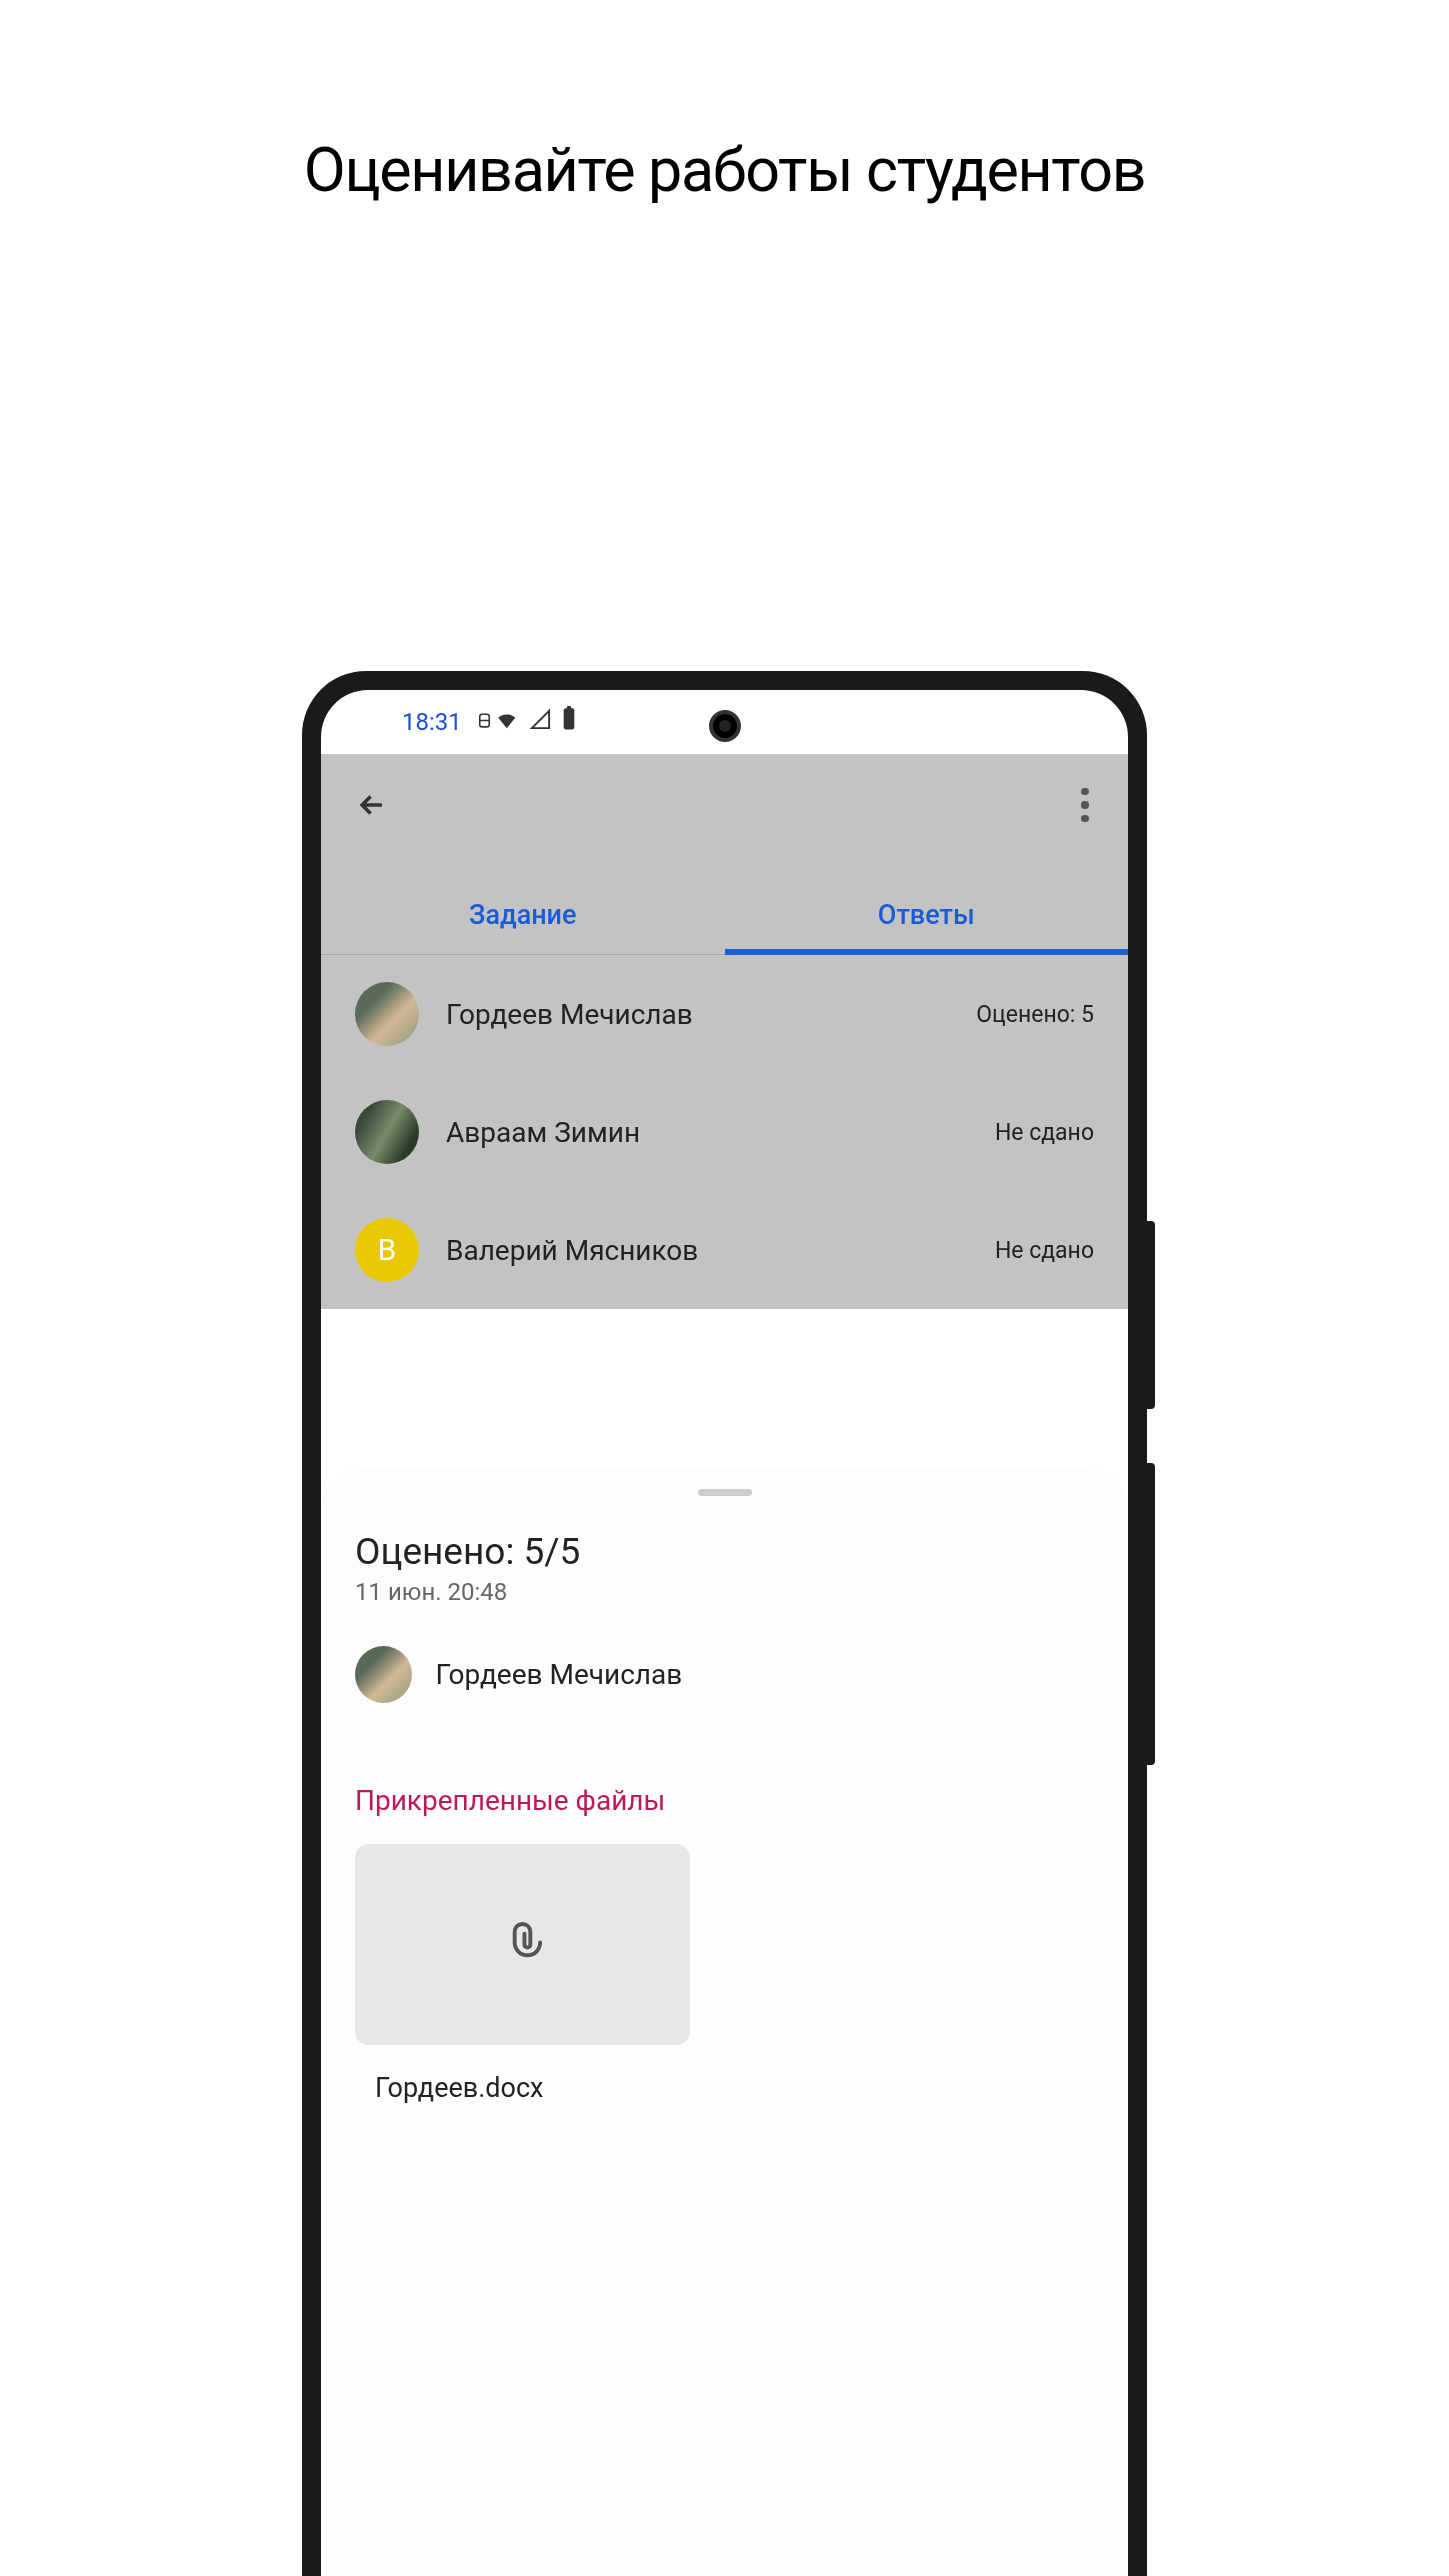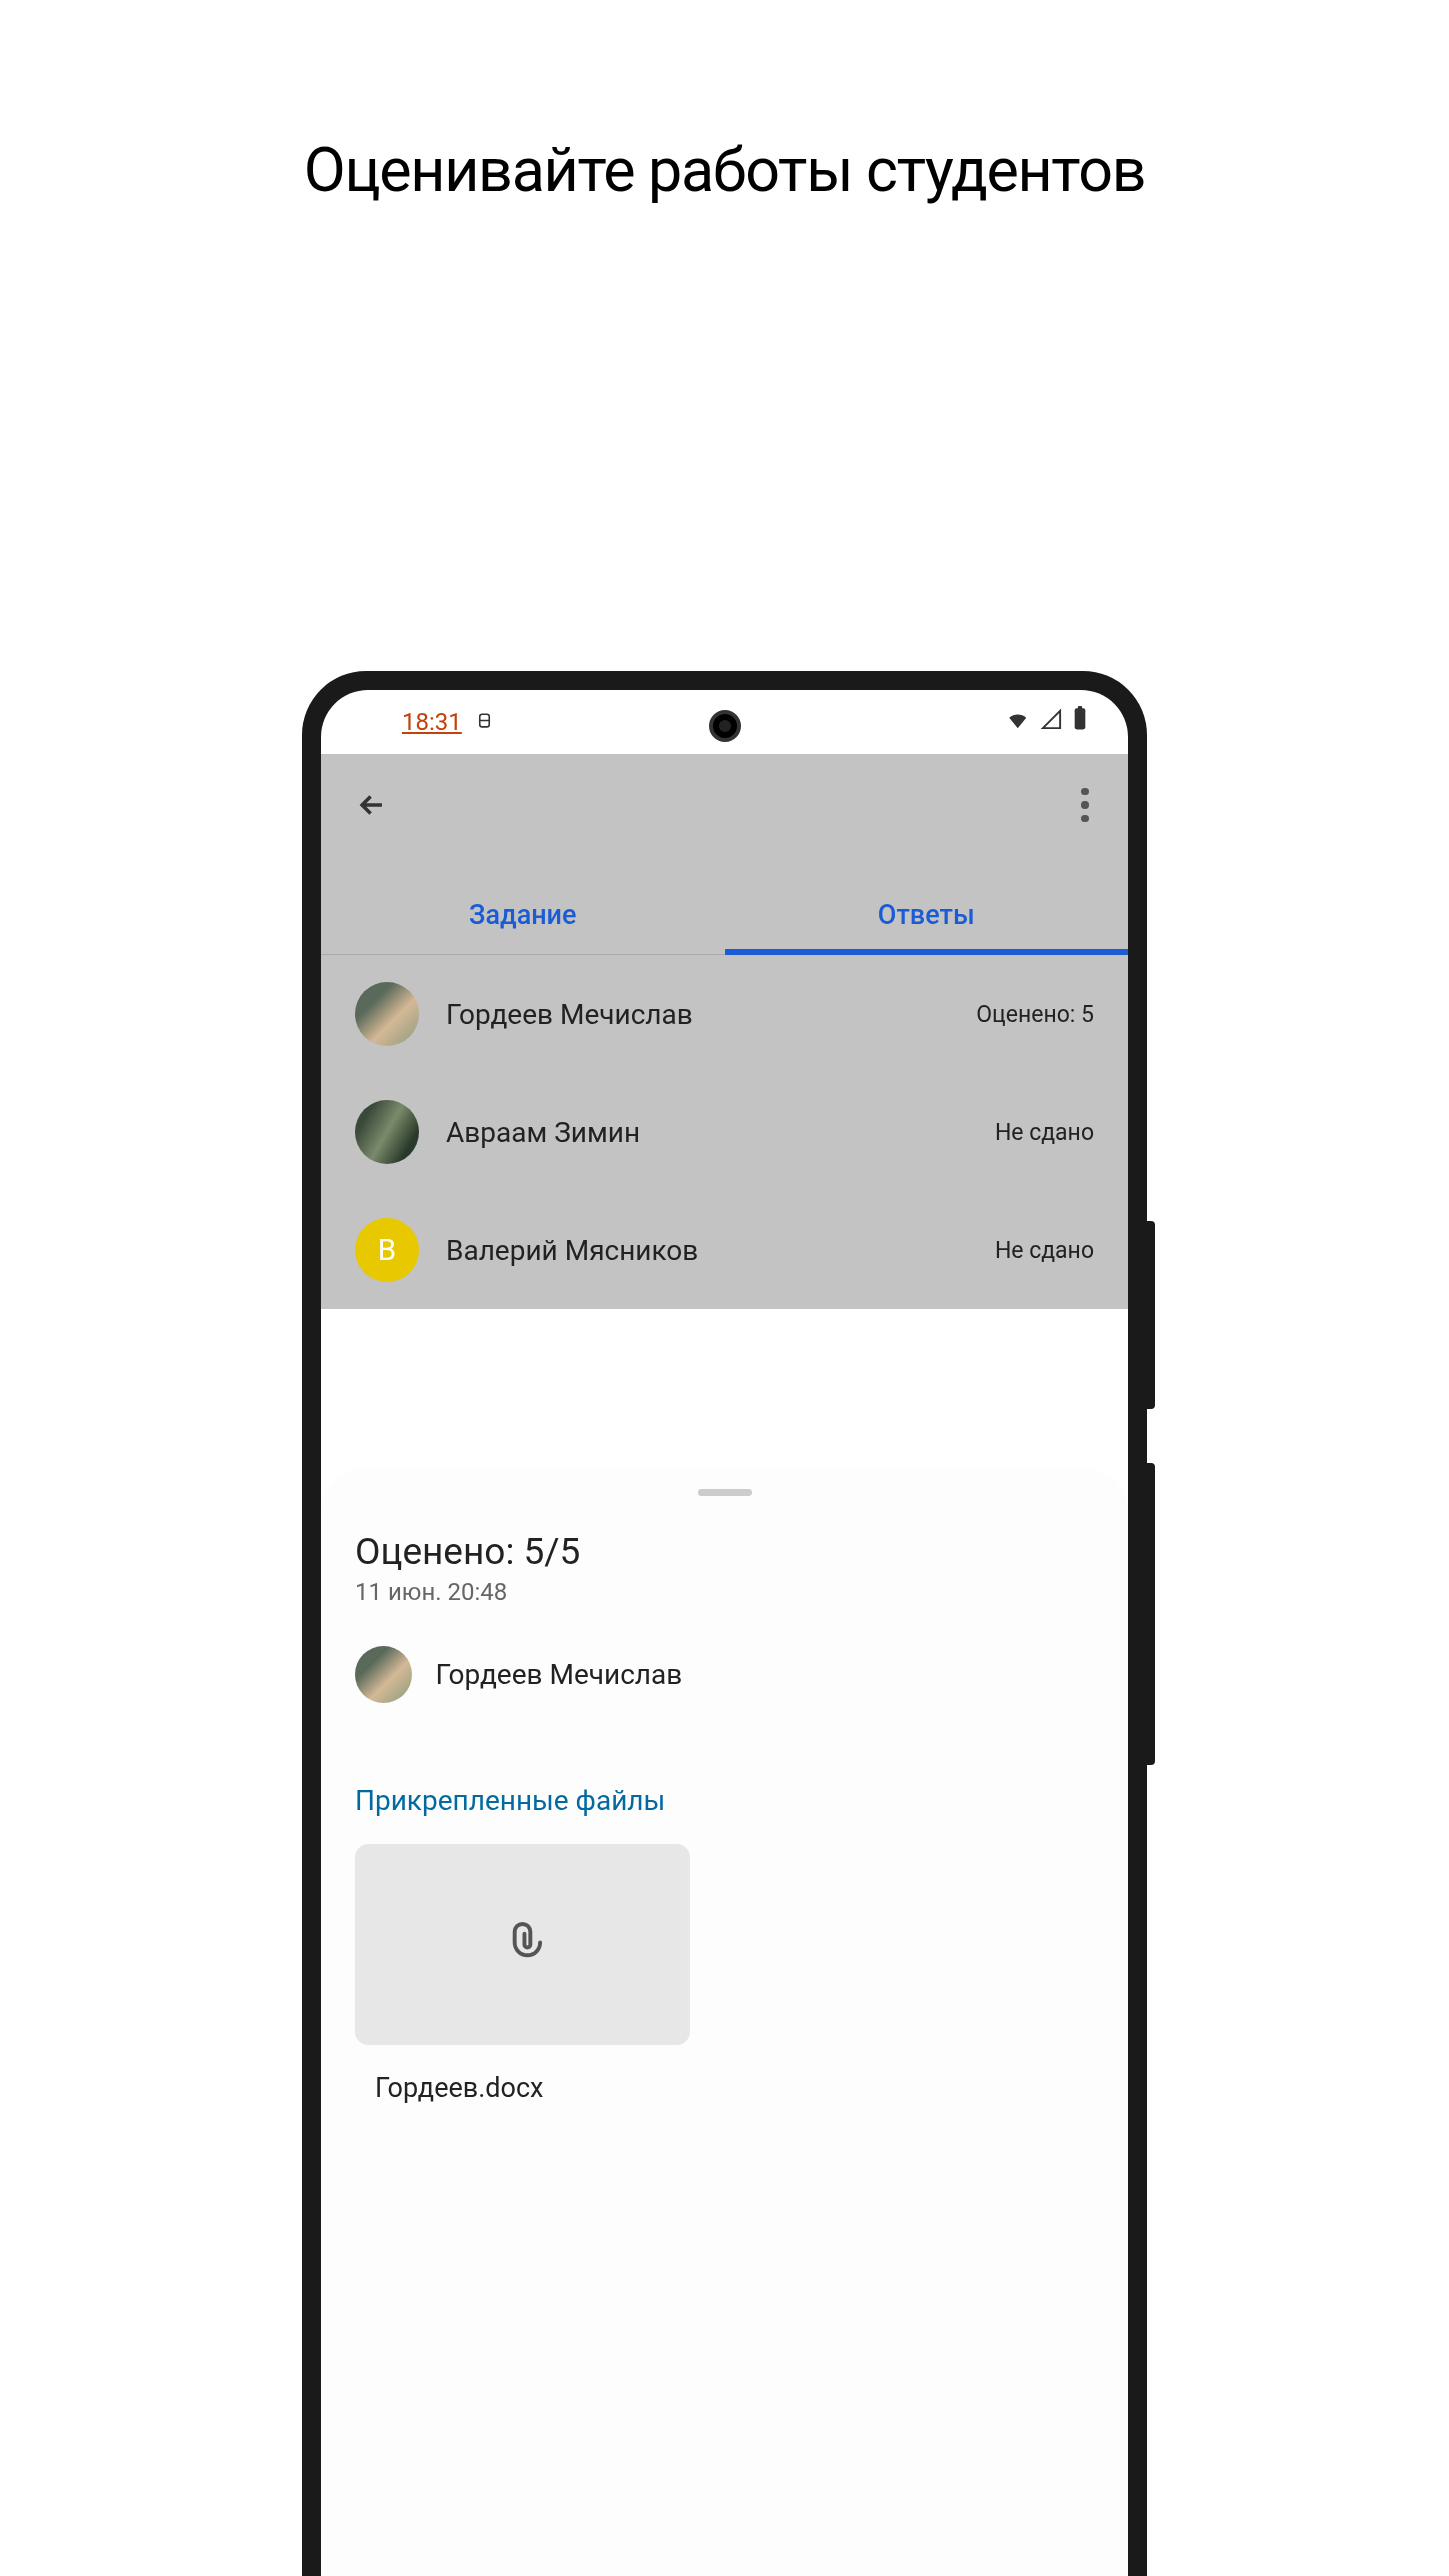--- a/index.html
+++ b/index.html
@@ -55,26 +55,25 @@
       top: 792px;
       width: 8px;
       height: 302px;
       background: #1a1a1a;
       border-radius: 0 4px 4px 0;
     }
     .status-bar {
       height: 64px;
       display: flex;
       align-items: center;
-      justify-content: space-between;
+      justify-content: flex-start;
       padding: 0 40px 0 81px;
       font-size: 24px;
-      color: #c2410c;
-      position: relative;
-      text-decoration: underline;
+      color: #1d4ed8;
+      position: relative;
     }
     .status-left { display: flex; align-items: center; gap: 13.4px; }
     .status-right { display: flex; align-items: center; gap: 9.4px; }
     .camera-notch {
       position: absolute;
       left: 50%;
       top: 20px;
       transform: translateX(-50%);
       width: 32px;
       height: 32px;
@@ -176,21 +175,21 @@
       height: 6.7px;
       background: #ccc;
       border-radius: 3.4px;
       margin: 0 auto 34px auto;
     }
     .sheet-title { font-size: 37px; color: #222; margin-bottom: 5.4px; }
     .sheet-date { font-size: 24px; color: #666; margin-bottom: 40px; }
     .sheet-student { display: flex; align-items: center; gap: 23.5px; margin-bottom: 81px; }
     .sheet-student .avatar { width: 57px; height: 57px; }
     .sheet-student-name { font-size: 28px; color: #222; }
-    .attachments-label { font-size: 28px; color: #0369a1; margin-bottom: 27px; }
+    .attachments-label { font-size: 28px; color: #be185d; margin-bottom: 27px; }
     .attachment-card {
       width: 335px;
       height: 201px;
       background: #e8e7e7;
       border-radius: 13.4px;
       display: flex;
       align-items: center;
       justify-content: center;
       margin-bottom: 27px;
     }

